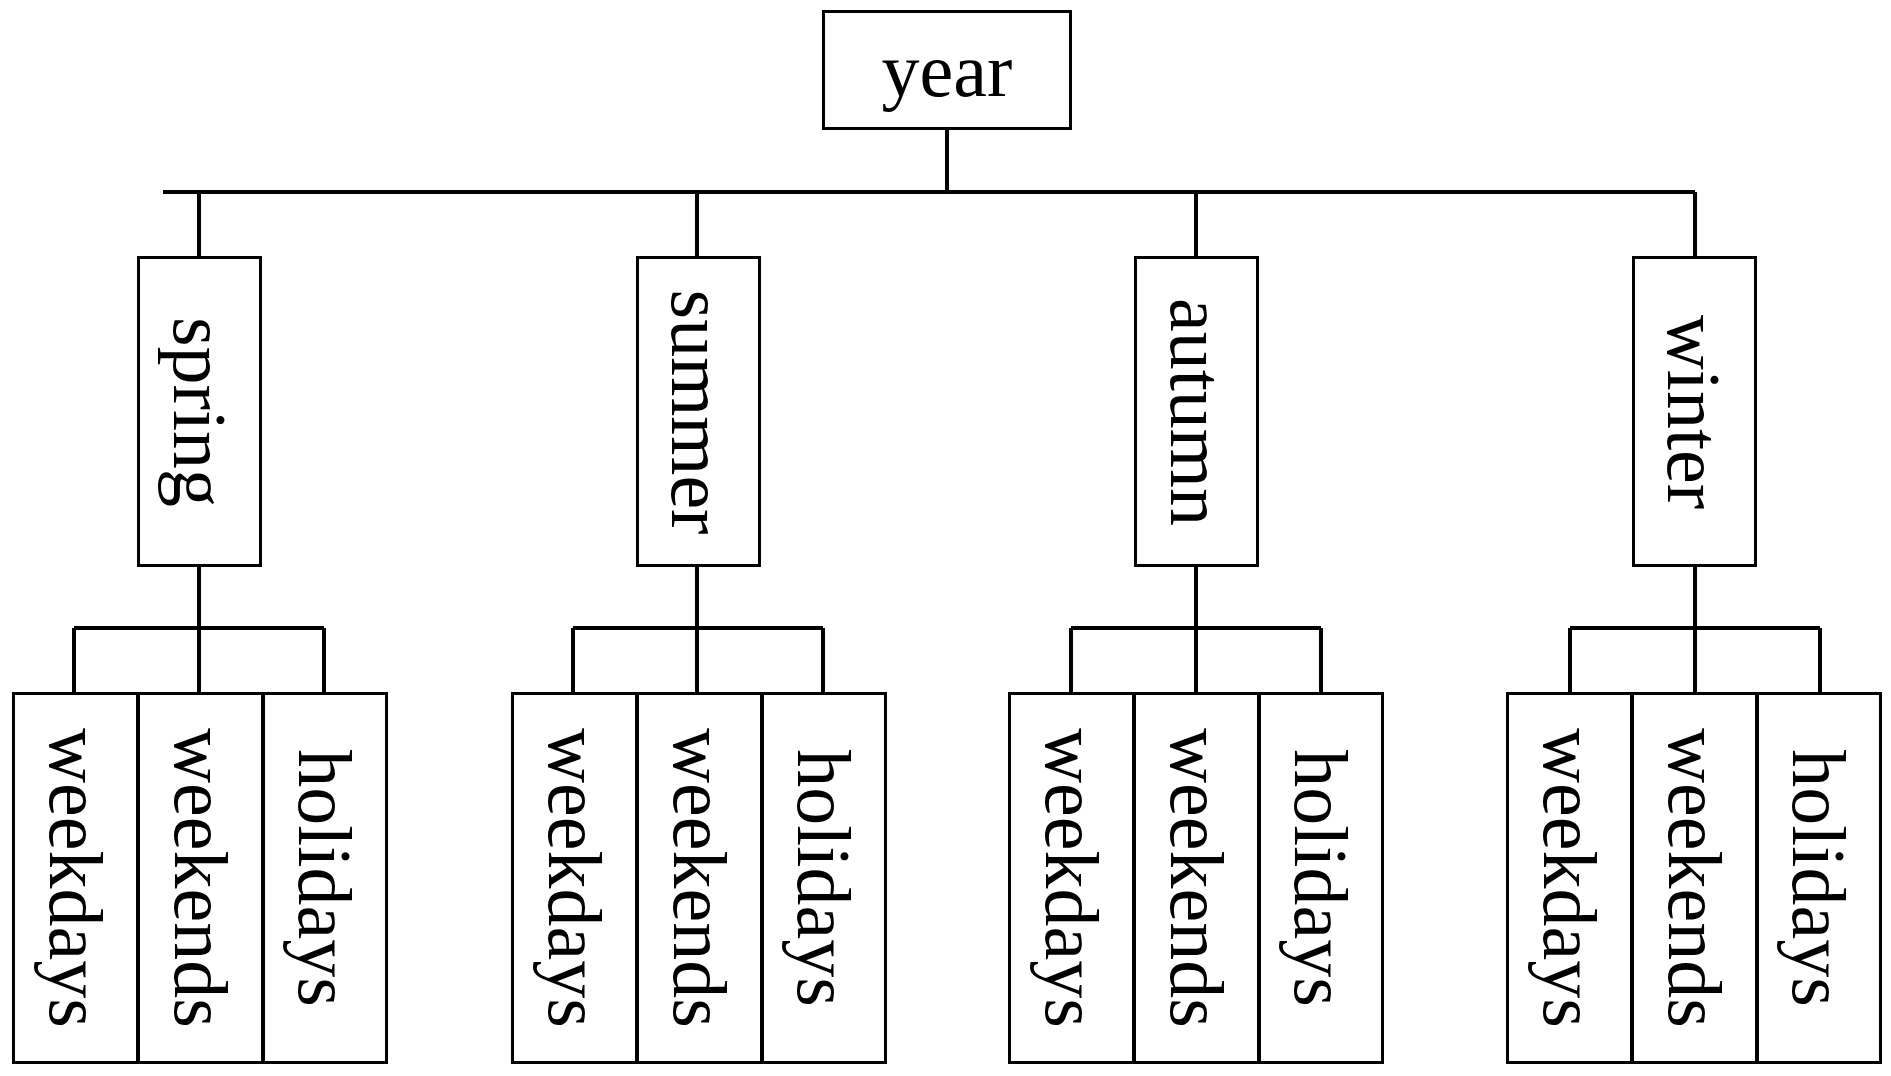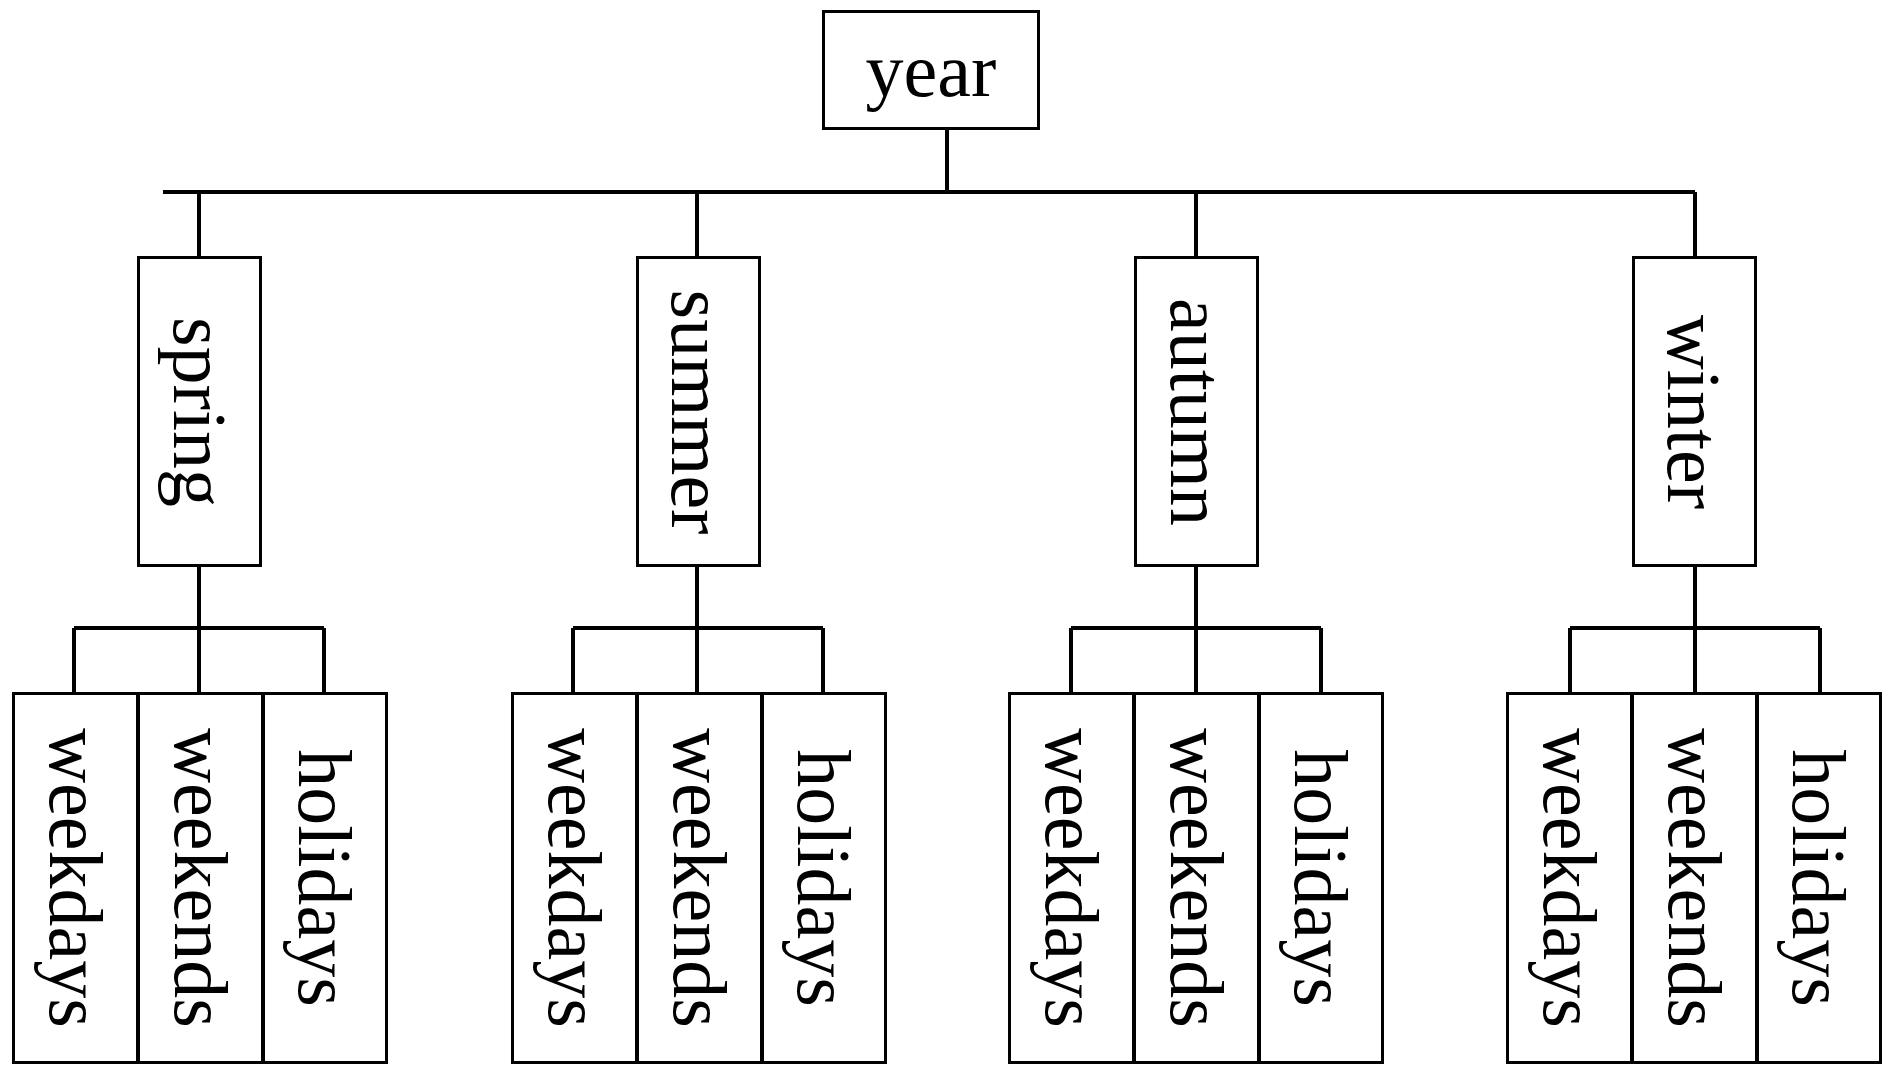--- a/index.html
+++ b/index.html
@@ -87,21 +87,21 @@
       <line x1="1321" y1="628" x2="1321" y2="692"></line>
 
       <line x1="1695" y1="567" x2="1695" y2="628"></line>
       <line x1="1570" y1="628" x2="1820" y2="628"></line>
       <line x1="1570" y1="628" x2="1570" y2="692"></line>
       <line x1="1695" y1="628" x2="1695" y2="692"></line>
       <line x1="1820" y1="628" x2="1820" y2="692"></line>
     </g>
   </svg>
 
-  <div class="node root" style="left:822px; top:10px; width:218px; height:120px;">
+  <div class="node root" style="left:822px; top:10px; width:250px; height:120px;">
     <span class="label">year</span>
   </div>
 
   <div class="node vert" style="left:137px; top:256px; width:125px; height:311px;">
     <span class="label">spring</span>
   </div>
 
   <div class="node vert" style="left:636px; top:256px; width:125px; height:311px;">
     <span class="label">summer</span>
   </div>

